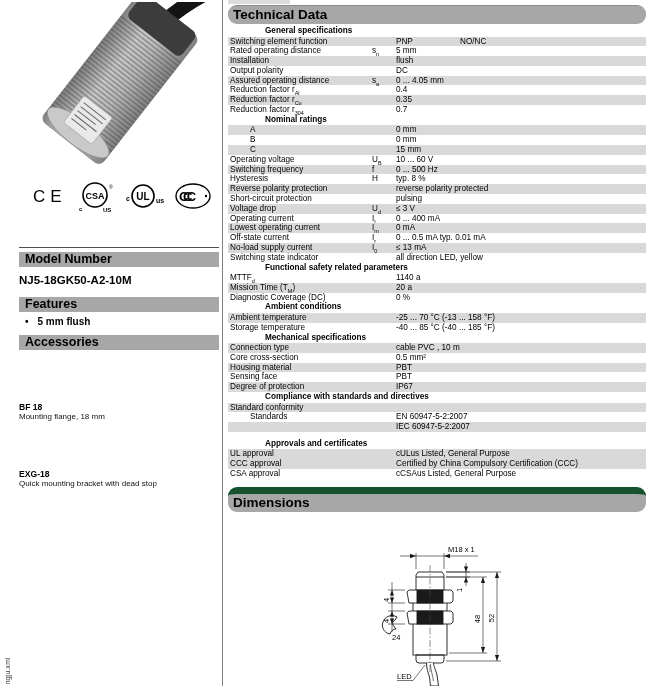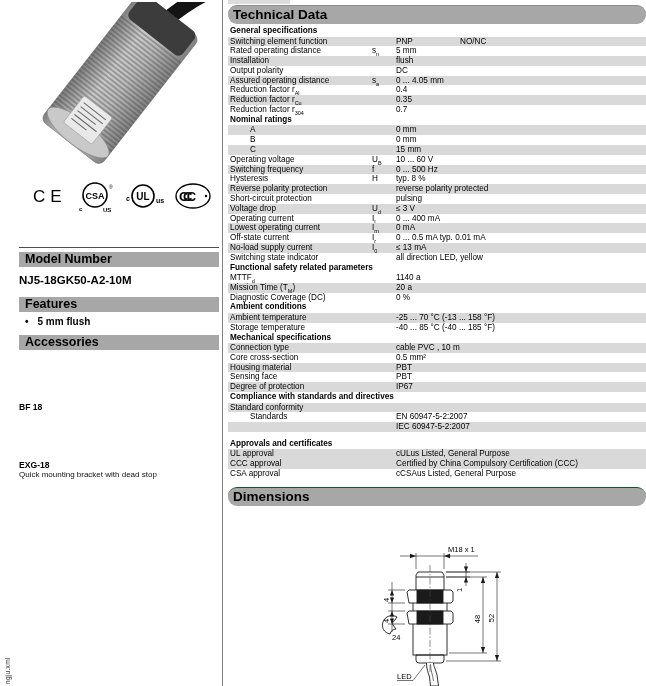--- a/index.html
+++ b/index.html
@@ -10,23 +10,23 @@
   .hrule{position:absolute;left:19px;top:247px;width:200px;height:1px;background:#4d4d4d;}
   .top-strip{position:absolute;left:228px;top:0;width:62px;height:4px;background:#dcdcdc;}
 
   
   .bar{background:#a7a7a7;font-weight:bold;color:#000;}
   .bar.big{font-size:13.5px;height:18px;line-height:18px;padding-left:5px;border-radius:9px;}
   .bar.left{position:absolute;left:19px;width:194px;font-size:12.5px;height:15px;line-height:15px;padding-left:6px;}
 
   
   .tech-bar{position:absolute;left:228px;top:5px;width:413px;border-top:1px solid #8c8c8c;}
-  .dims-bar{position:absolute;left:228px;top:487px;width:413px;border-top:1px solid #14532d;}
+  .dims-bar{position:absolute;left:228px;top:487px;width:413px;border-top:7px solid #14532d;}
   .tech-table{position:absolute;left:228px;top:26px;width:418px;}
-  .sec-h{height:10.5px;line-height:10.5px;font-size:8.2px;font-weight:bold;padding-left:2px;}
+  .sec-h{height:10.5px;line-height:10.5px;font-size:8.2px;font-weight:bold;padding-left:2px;margin-left:35px;}
   .trow{position:relative;height:9.8px;line-height:9.8px;font-size:8.2px;white-space:nowrap;}
   .trow.shaded{background:#d9d9d9;}
   .trow.ind1 .tname{padding-left:2px;}
   .trow.ind2 .tname{padding-left:22px;}
   .tname{display:inline-block;}
   .tsym{position:absolute;left:144px;top:0;}
   .tval{position:absolute;left:168px;top:0;}
   .tval2{position:absolute;left:232px;top:0;}
   sub{font-size:5.5px;line-height:0;}
   .tgap{height:7px;}
@@ -111,20 +111,21 @@
 
 <div class="bar left" id="model-bar">Model Number</div>
 <div class="model-value">NJ5-18GK50-A2-10M</div>
 
 <div class="bar left" id="features-bar">Features</div>
 <div class="feature-item">5 mm flush</div>
 
 <div class="bar left" id="accessories-bar">Accessories</div>
 <div class="acc">
   <div class="acc-name">BF 18</div>
+  <div class="acc-desc">Mounting flange, 18 mm</div>
   <div class="acc-name">EXG-18</div>
   <div class="acc-desc">Quick mounting bracket with dead stop</div>
 </div>
 
 <div class="bar big tech-bar">Technical Data</div>
 <div class="tech-table">
     <div class="sec-h">General specifications</div>
     <div class="trow ind1 shaded"><span class="tname">Switching element function</span><span class="tval">PNP</span><span class="tval2">NO/NC</span></div>
     <div class="trow ind1"><span class="tname">Rated operating distance</span><span class="tsym">s<sub>n</sub></span><span class="tval">5 mm</span></div>
     <div class="trow ind1 shaded"><span class="tname">Installation</span><span class="tval">flush</span></div>

